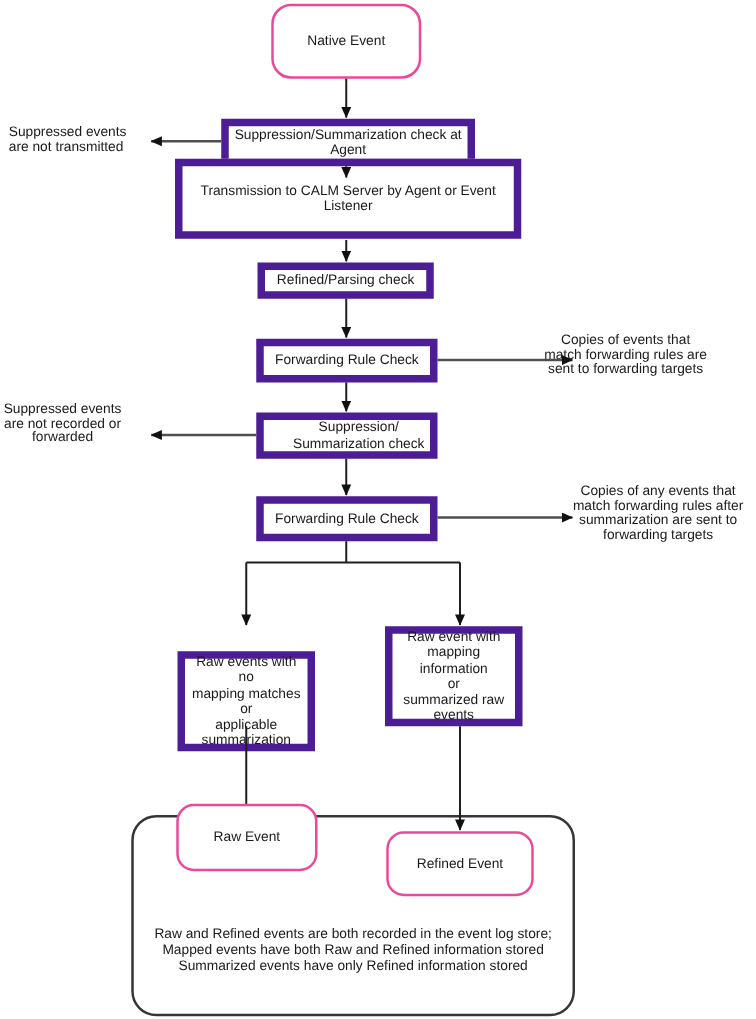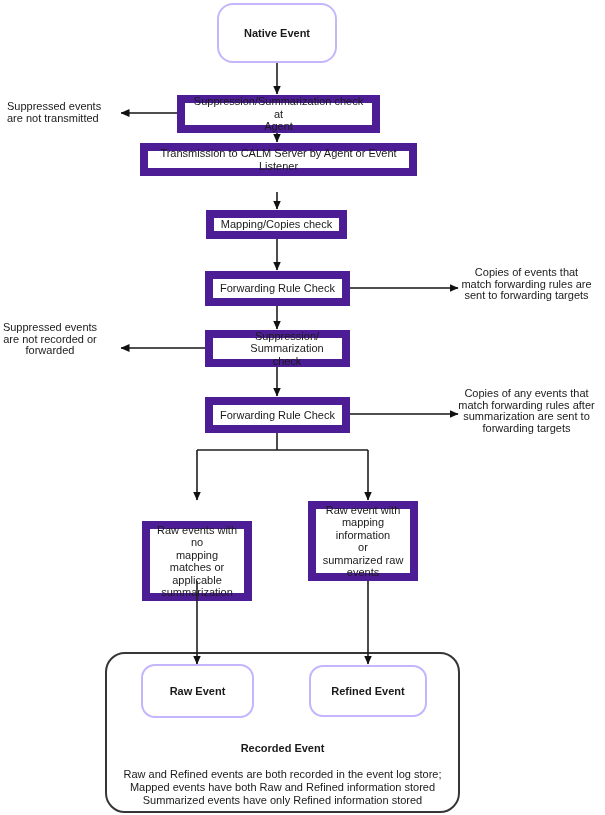--- a/index.html
+++ b/index.html
@@ -14,34 +14,34 @@
     background: #ffffff;
     font-family: "Liberation Sans", sans-serif;
     font-size: 11px;
     color: #1a1a1a;
     overflow: hidden;
   }
   .node {
     position: absolute;
     box-sizing: border-box;
     background: #ffffff;
-    border: 8px solid #4c1d95;
+    border: 6px solid #4c1d95;
     display: flex;
     align-items: center;
     justify-content: center;
     text-align: center;
     line-height: 12.5px;
     white-space: pre-line;
     padding: 2px 4px;
     z-index: 2;
   }
   .rounded {
-    border: 2px solid #c4b5fd;
+    border: 2px solid #ec4899;
     border-radius: 16px;
-    font-weight: bold;
+    font-weight: normal;
   }
   .terminal {
     border-radius: 14px;
     z-index: 4;
   }
   .container-box {
     position: absolute;
     box-sizing: border-box;
     background: #ffffff;
     border: 2px solid #363636;
@@ -77,24 +77,24 @@
 </head>
 <body>
 
 <div id="stage">
 
   <div class="node rounded" style="left:217px; top:3px; width:120px; height:60px;">Native Event</div>
 
   <div class="node" style="left:177px; top:95px; width:203px; height:38px;">Suppression/Summarization check at
 Agent</div>
 
-  <div class="node" style="left:140px; top:143px; width:277px; height:33px;">Transmission to CALM Server by Agent or Event
+  <div class="node" style="left:140px; top:127px; width:277px; height:64px;">Transmission to CALM Server by Agent or Event
 Listener</div>
 
-  <div class="node" style="left:206px; top:210px; width:141px; height:29px;">Mapping/Copies check</div>
+  <div class="node" style="left:206px; top:210px; width:141px; height:29px;">Refined/Parsing check</div>
 
   <div class="node" style="left:205px; top:271px; width:145px; height:35px;">Forwarding Rule Check</div>
 
   <div class="node" style="left:205px; top:330px; width:145px; height:37px;padding-left:23px;">Suppression/
 Summarization check</div>
 
   <div class="node" style="left:205px; top:397px; width:145px; height:36px;">Forwarding Rule Check</div>
 
   <div class="node" style="left:142px; top:501px; width:110px; height:80px;margin-top:20px;">Raw events with no
 mapping matches or
@@ -102,35 +102,34 @@
 summarization</div>
 
   <div class="node" style="left:308px; top:501px; width:110px; height:80px;">Raw event with
 mapping information
 or
 summarized raw
 events</div>
 
   <div class="container-box" style="left:105px; top:652px; width:355px; height:161px;"></div>
 
-  <div class="node rounded terminal" style="left:141px; top:664px; width:113px; height:54px;">Raw Event</div>
+  <div class="node rounded terminal" style="left:141px; top:643px; width:113px; height:54px;">Raw Event</div>
 
   <div class="node rounded terminal" style="left:309px; top:665px; width:118px; height:52px;">Refined Event</div>
 
   <div class="recorded-text" style="left:105px; top:728px; width:355px;">
-    <div class="recorded-title">Recorded Event</div>
     <div>Raw and Refined events are both recorded in the event log store;
 Mapped events have both Raw and Refined information stored
 Summarized events have only Refined information stored</div>
   </div>
 
   <div class="annotation" style="left:7px; top:101px; width:120px;">Suppressed events
 are not transmitted</div>
 
-  <div class="annotation center" style="left:450px; top:267px; width:153px;">Copies of events that
+  <div class="annotation center" style="left:424px; top:267px; width:153px;">Copies of events that
 match forwarding rules are
 sent to forwarding targets</div>
 
   <div class="annotation center" style="left:0px; top:322px; width:100px;">Suppressed events
 are not recorded or
 forwarded</div>
 
   <div class="annotation center" style="left:448px; top:388px; width:157px;">Copies of any events that
 match forwarding rules after
 summarization are sent to

